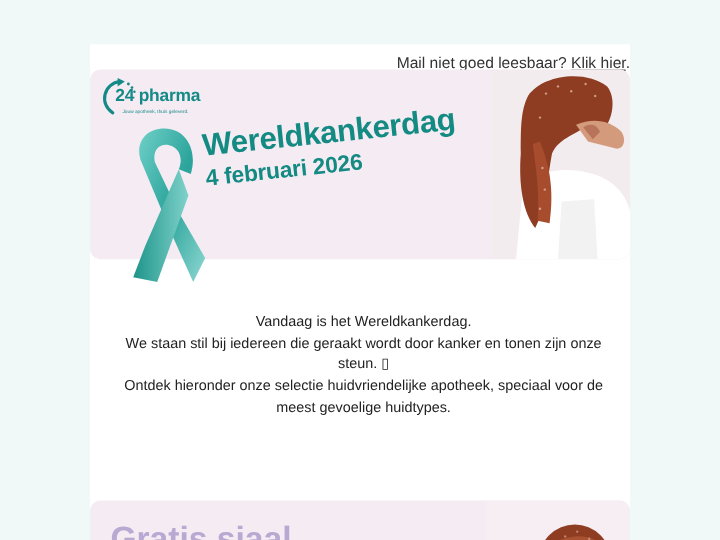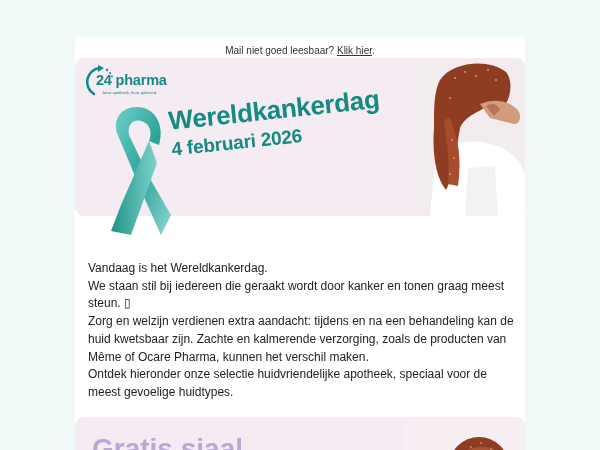--- a/index.html
+++ b/index.html
@@ -7,22 +7,22 @@
     width:600px; height:450px; overflow:hidden;
     background:#f0f9f8;
     font-family:"Liberation Sans", sans-serif;
     position:relative;
   }
   .email {
     position:absolute; left:75px; top:37px; width:450px; height:420px;
     background:#ffffff;
   }
   .preheader {
-    position:absolute; left:0; top:8px; width:450px; text-align:center;
-    font-size:10px; color:#333;
+    position:absolute; left:0; top:8px; width:450px; text-align:right;
+    font-size:13px; color:#333;
   }
   .preheader a { color:#333; text-decoration:underline; }
   .hero {
     position:absolute; left:0; top:21px; width:450px; height:158px;
     background:#f4ebf3; border-radius:9px; overflow:visible;
   }
   .logo { position:absolute; left:7px; top:5px; width:90px; height:36px; }
   .logo-text {
     position:absolute; left:14px; top:9px; font-weight:bold; font-size:14.5px; color:#148a86;
     letter-spacing:-0.2px;
@@ -38,21 +38,21 @@
   .hero-title .t2 { font-size:19px; display:block; margin-top:2px; letter-spacing:-0.2px; }
   .ribbon { position:absolute; left:28px; top:47px; width:80px; height:130px; }
   .hero-photo { position:absolute; right:0; top:0; width:115px; height:158px; border-radius:0 9px 9px 0; overflow:hidden; }
   .greeting {
     position:absolute; left:13px; top:202px; font-size:16px; font-weight:bold; color:#17948a;
   }
   .body-text {
     position:absolute; left:13px; top:223px; width:430px;
     font-size:12px; line-height:17.7px; color:#222;
   }
-  .body-text p { margin:0; }
+  .body-text p { margin:0;text-align:center; }
   .promo {
     position:absolute; left:0; top:380px; width:450px; height:60px;
     background:#f4ebf3; border-radius:9px; overflow:hidden;
   }
   .promo-title {
     position:absolute; left:17px; top:16px; font-size:28px; font-weight:bold; color:#b8a8d2; white-space:nowrap;
   }
   .promo-photo { position:absolute; right:0; top:0; width:120px; height:60px; background:#f6eef2; }
 </style>
 </head>
@@ -119,22 +119,21 @@
             <circle cx="44" cy="100" r="1"></circle>
             <circle cx="40" cy="116" r="1"></circle>
         </g>
       </svg>
     </div>
   </div>
 
 
   <div class="body-text">
     <p>Vandaag is het Wereldkankerdag.</p>
-    <p>We staan stil bij iedereen die geraakt wordt door kanker en tonen graag meest steun. ▯</p>
-    <p>Zorg en welzijn verdienen extra aandacht: tijdens en na een behandeling kan de huid kwetsbaar zijn. Zachte en kalmerende verzorging, zoals de producten van Même of Ocare Pharma, kunnen het verschil maken.</p>
+    <p>We staan stil bij iedereen die geraakt wordt door kanker en tonen zijn onze steun. ▯</p>
     <p>Ontdek hieronder onze selectie huidvriendelijke apotheek, speciaal voor de meest gevoelige huidtypes.</p>
   </div>
 
   <div class="promo">
     <div class="promo-title">Gratis sjaal</div>
     <div class="promo-photo">
       <svg width="120" height="60" viewBox="0 0 120 60">
         <ellipse cx="74" cy="50" rx="30" ry="30" fill="#8e3c22"></ellipse>
         <path d="M54 40 C64 30 84 28 96 38" stroke="#a85232" stroke-width="3" fill="none"></path>
         <g fill="#d7a48e" opacity="0.7">

